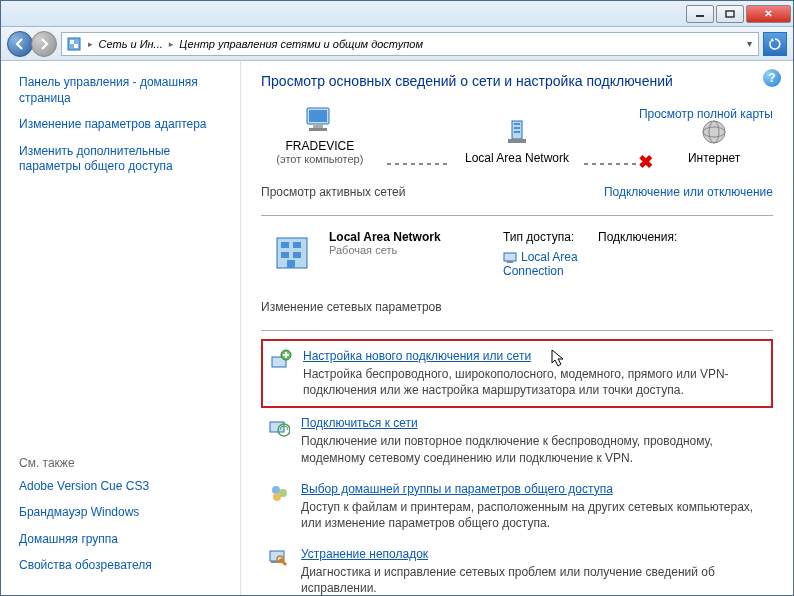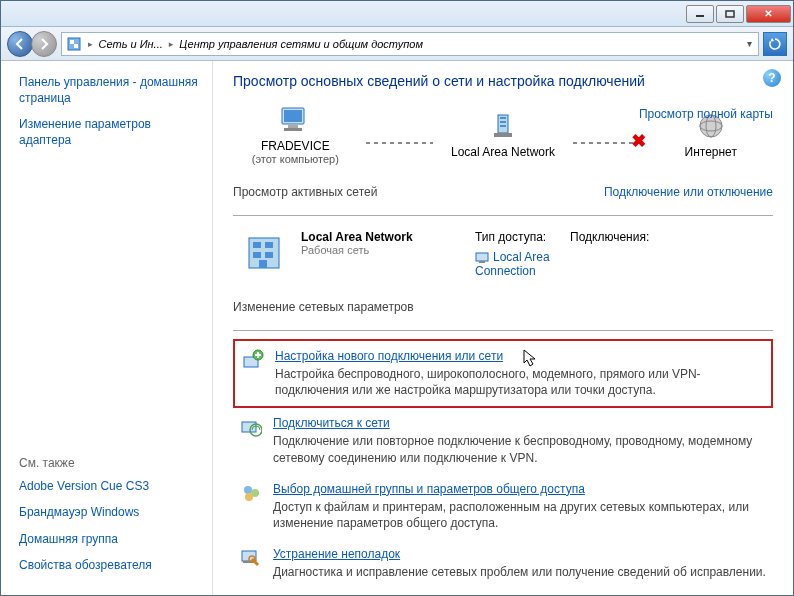--- a/index.html
+++ b/index.html
@@ -22,32 +22,32 @@
 .addr { flex: 1; height: 24px; background: #fff; border: 1px solid #9db5cc; display: flex; align-items: center; font-size: 11px; }
 .addr-seg { padding: 0 4px; display: flex; align-items: center; gap: 3px; font-style: italic; }
 .addr-arrow { color: #666; font-size: 9px; padding: 0 2px; }
 .addr-drop { padding: 0 6px; color:#555; font-size:10px; }
 .refresh-btn { width: 24px; height: 24px; background: linear-gradient(#5aa0e0,#2a70c0); color:#fff; display:flex; align-items:center; justify-content:center; border:1px solid #2a70c0; font-size:13px; }
 .search { width: 200px; height: 24px; background: #fff; border: 1px solid #9db5cc; font-size: 11px; color: #888; padding: 0 6px; font-style: italic; display:flex; align-items:center; gap:4px;}
 .search input { border:none; outline:none; width:100%; font-size:11px; font-style:italic; color:#888; }
 
 
 .body { flex: 1; display: flex; overflow: hidden; }
-.sidebar { width: 212px; background: #fff; border-right: 1px solid #e0e0e0; padding: 14px 10px 10px 18px; display:flex; flex-direction:column; justify-content:space-between; font-size: 12px; }
+.sidebar { width: 240px; background: #fff; border-right: 1px solid #e0e0e0; padding: 14px 10px 10px 18px; display:flex; flex-direction:column; justify-content:space-between; font-size: 12px; }
 .side-links a, .side-bottom a { color: #0b5bb3; text-decoration: none; display: block; margin-bottom: 11px; line-height:1.3; }
 .side-links a.indent { margin-left: 0px; }
 .side-bottom { padding-top:8px; }
 .side-bottom .heading { color:#666; margin-bottom:9px; }
 
 .main { flex: 1; background: #fff; overflow-y: auto; padding: 12px 20px 12px 20px; position: relative; font-size: 12px; }
 .help-icon { position: absolute; top: 8px; right: 12px; width: 18px; height: 18px; border-radius: 50%; background: radial-gradient(circle at 30% 30%,#8cd0ff,#2a80d0); color:#fff; font-size:12px; font-weight:bold; display:flex; align-items:center; justify-content:center; }
 
 h1.main-title { color: #003399; font-size: 14px; font-weight: normal; margin-bottom: 14px; }
 
-.map-row { display: flex; align-items: center; justify-content: center; gap: 8px; position: relative; margin-bottom: 20px;}
+.map-row { display: flex; align-items: flex-end; justify-content: center; gap: 8px; position: relative; margin-bottom: 20px;}
 .map-full-link { position:absolute; right:0; top:4px; color:#0b5bb3; text-decoration:none; font-size:12px; }
 .map-node { display: flex; flex-direction: column; align-items: center; width: 130px; font-size: 12px; text-align:center; }
 .map-node .icon-holder { height: 34px; display:flex; align-items:center; justify-content:center; }
 .map-node .lbl { margin-top: 2px; }
 .map-node .sub { color: #555; font-size: 11px; }
 .map-line { width: 70px; height: 2px; background: repeating-linear-gradient(90deg,#888 0 4px, transparent 4px 8px); margin-top: 18px; position:relative;}
 .map-x { color:#d00; font-size:18px; font-weight:bold; position:absolute; right:-6px; top:-12px; }
 
 .section-head { display:flex; justify-content:space-between; color:#444; font-size:12px; margin-top:12px; border-bottom: 1px solid #aaa; padding-bottom:16px; margin-bottom:8px;}
 .section-head a { color:#0b5bb3; text-decoration:none;}
@@ -125,20 +125,21 @@
           <path d="M4 1 L2.3 4.7 L6 4" fill="#fff"></path>
         </svg>
     </div>
   </div>
 
   <div class="body">
     <div class="sidebar">
       <div class="side-links">
         <a href="#">Панель управления - домашняя страница</a>
         <a href="#" class="indent">Изменение параметров адаптера</a>
+        <a href="#" class="indent">Изменить дополнительные параметры общего доступа</a>
       </div>
       <div class="side-bottom">
         <div class="heading">См. также</div>
         <a href="#">Adobe Version Cue CS3</a>
         <a href="#">Брандмауэр Windows</a>
         <a href="#">Домашняя группа</a>
         <a href="#">Свойства обозревателя</a>
       </div>
     </div>
 

